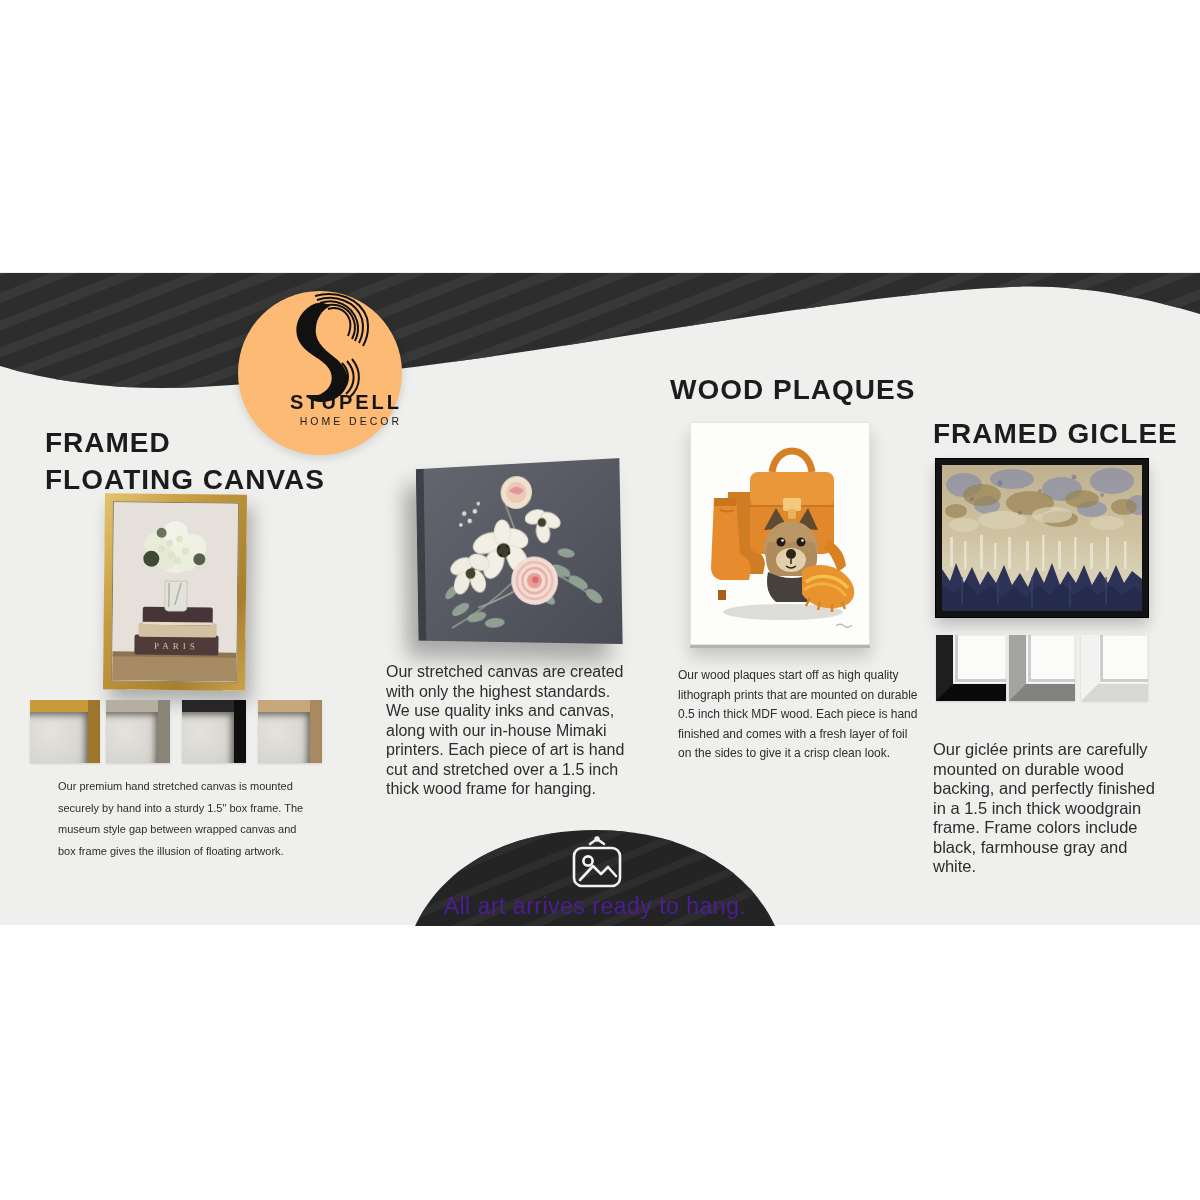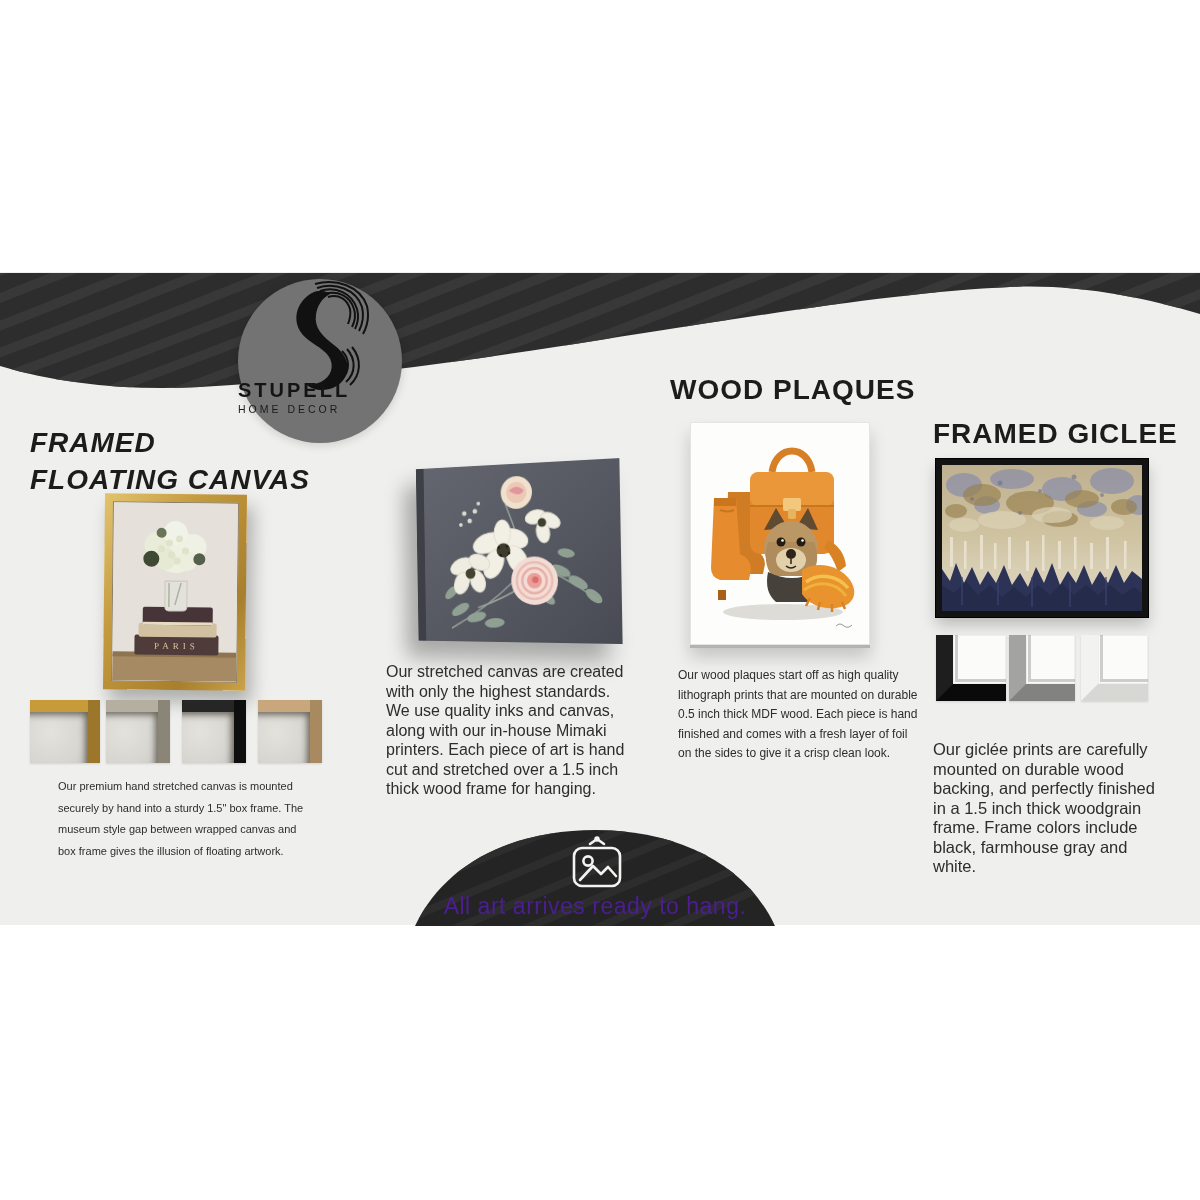--- a/index.html
+++ b/index.html
@@ -7,22 +7,22 @@
          font-family:"Liberation Sans",sans-serif;color:#1d1d1d;}
   .abs{position:absolute;}
   svg{display:block;}
 
   
   .col-heading{font-weight:bold;font-size:28px;line-height:37px;letter-spacing:1px;color:#1c1c1c;}
   .col-heading span{display:block;}
   .col-para{font-size:11px;line-height:20.5px;color:#2d2d2d;}
 
   
-  .logo-circle{left:238px;top:279px;width:164px;height:164px;border-radius:50%;background:#737373;
-               box-shadow:0 2px 10px rgba(0,0,0,.15);text-align:left;}
+  .logo-circle{left:238px;top:291px;width:164px;height:164px;border-radius:50%;background:#fdba74;
+               box-shadow:0 2px 10px rgba(0,0,0,.15);text-align:right;}
   .logo-brand{position:absolute;left:0;right:0;top:100px;font-size:20px;letter-spacing:3px;font-weight:bold;color:#141414;}
   .logo-tagline{position:absolute;left:0;right:0;top:124px;font-size:10.5px;letter-spacing:3px;color:#1a1a1a;}
 
   
   .gold-frame{left:104px;top:494px;width:142px;height:196px;box-sizing:border-box;
               background:linear-gradient(125deg,#e3c36e 0%,#c49a3e 35%,#a87f2c 75%,#c9a24a 100%);
               padding:8px;box-shadow:6px 12px 18px rgba(0,0,0,.28);transform:rotate(.6deg);}
   .gold-frame .lip{width:100%;height:100%;box-sizing:border-box;border:1px solid rgba(60,40,5,.55);background:#eae7e0;}
   
   .swatch{position:absolute;top:700px;width:66px;height:63px;background:#dcdbd6;overflow:hidden;
@@ -122,21 +122,21 @@
         <path d="M55,5 C76,-1 100,7 107,27 C109,36 108,46 103,55"></path>
         <path d="M82,72 C90,80 90,92 82,100"></path>
         <path d="M87,70 C96,80 96,94 86,103"></path>
         <path d="M92,68 C102,80 101,96 90,106"></path>
       </g>
     </svg>
     <div class="logo-brand">STUPELL</div>
     <div class="logo-tagline">HOME DECOR</div>
   </div>
 
-  <div class="abs col-heading" style="left:30px;top:424px;width:330px;font-style:italic;">
+  <div class="abs col-heading" style="left:45px;top:424px;width:330px;">
     <span>FRAMED</span>
     <span>FLOATING CANVAS</span>
   </div>
 
   <div class="abs gold-frame">
     <div class="lip">
       <svg width="124" height="178" viewBox="0 0 124 178">
         <rect width="124" height="178" fill="#eae7e0"></rect>
         <rect width="124" height="178" fill="#dcd8cf" opacity=".35"></rect>
 

